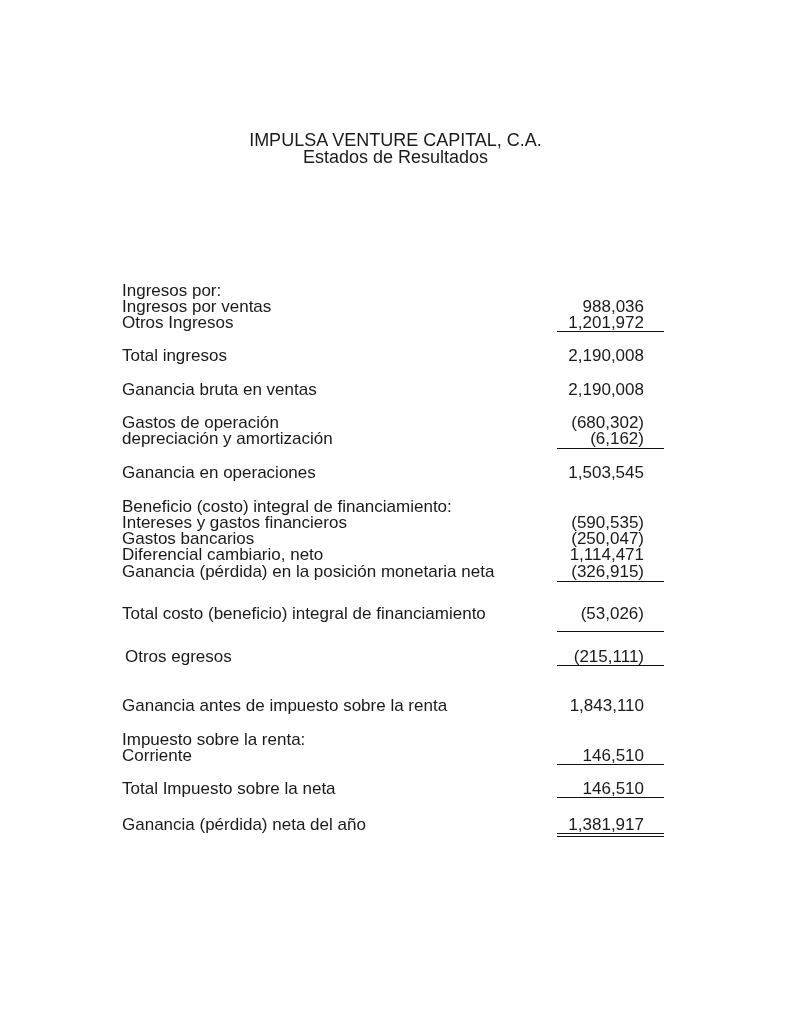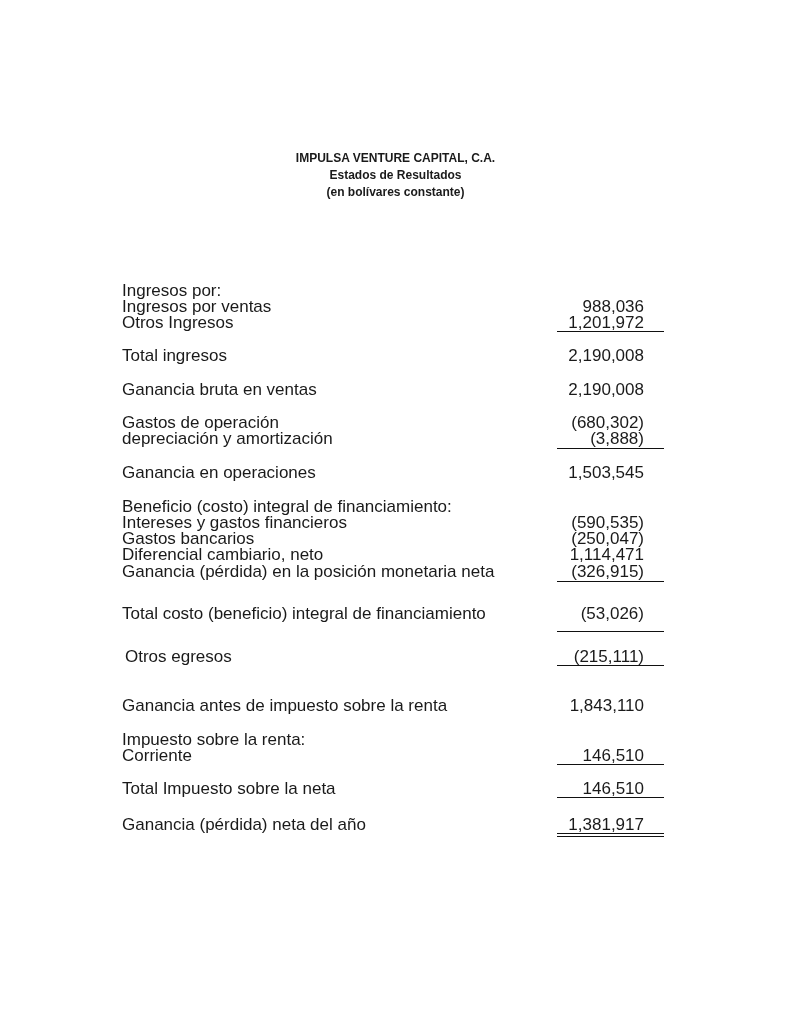--- a/index.html
+++ b/index.html
@@ -1,33 +1,32 @@
 <!DOCTYPE html>
 <html><head>
 <meta charset="utf-8">
 <style>
   html, body { margin: 0; padding: 0; background: #ffffff; }
   body { width: 791px; height: 1024px; position: relative; overflow: hidden;
          font-family: "Liberation Sans", sans-serif; color: #1a1a1a; }
-  .header { position: absolute; top: 150px; left: 0; width: 791px; text-align: center;
-            font-weight: bold; font-size: 12px; line-height: 17px; }
+  .header { position: absolute; top: 132px; left: 0; width: 791px; text-align: center;
+            font-weight: normal; font-size: 18px; line-height: 17px; }
   .header div { white-space: nowrap; }
   .row { position: absolute; left: 122px; width: 542px; height: 16px; font-size: 17px; line-height: 16px; }
   .row .label { position: absolute; left: 0; top: 0; white-space: nowrap; }
   .row .value { position: absolute; right: 20px; top: 0; white-space: nowrap; text-align: right; }
   .rule { position: absolute; left: 557px; width: 107px; height: 0; border-top: 1px solid #111; }
   .rule.double { height: 2px; border-top: 1px solid #111; border-bottom: 1px solid #111; }
 </style>
 </head>
 <body>
 
 <div class="header">
   <div>IMPULSA VENTURE CAPITAL, C.A.</div>
   <div>Estados de Resultados</div>
-  <div>(en bolívares constante)</div>
 </div>
 
 <div class="row" style="top:283px">
   <span class="label">Ingresos por:</span>
 </div>
 <div class="row" style="top:299px">
   <span class="label">Ingresos por ventas</span>
   <span class="value">988,036</span>
 </div>
 <div class="row" style="top:315px">
@@ -44,21 +43,21 @@
   <span class="label">Ganancia bruta en ventas</span>
   <span class="value">2,190,008</span>
 </div>
 
 <div class="row" style="top:415px">
   <span class="label">Gastos de operación</span>
   <span class="value">(680,302)</span>
 </div>
 <div class="row" style="top:431px">
   <span class="label">depreciación y amortización</span>
-  <span class="value">(3,888)</span>
+  <span class="value">(6,162)</span>
 </div>
 <div class="rule" style="top:448px"></div>
 
 <div class="row" style="top:465px">
   <span class="label">Ganancia en operaciones</span>
   <span class="value">1,503,545</span>
 </div>
 
 <div class="row" style="top:499px">
   <span class="label">Beneficio (costo) integral de financiamiento:</span>

